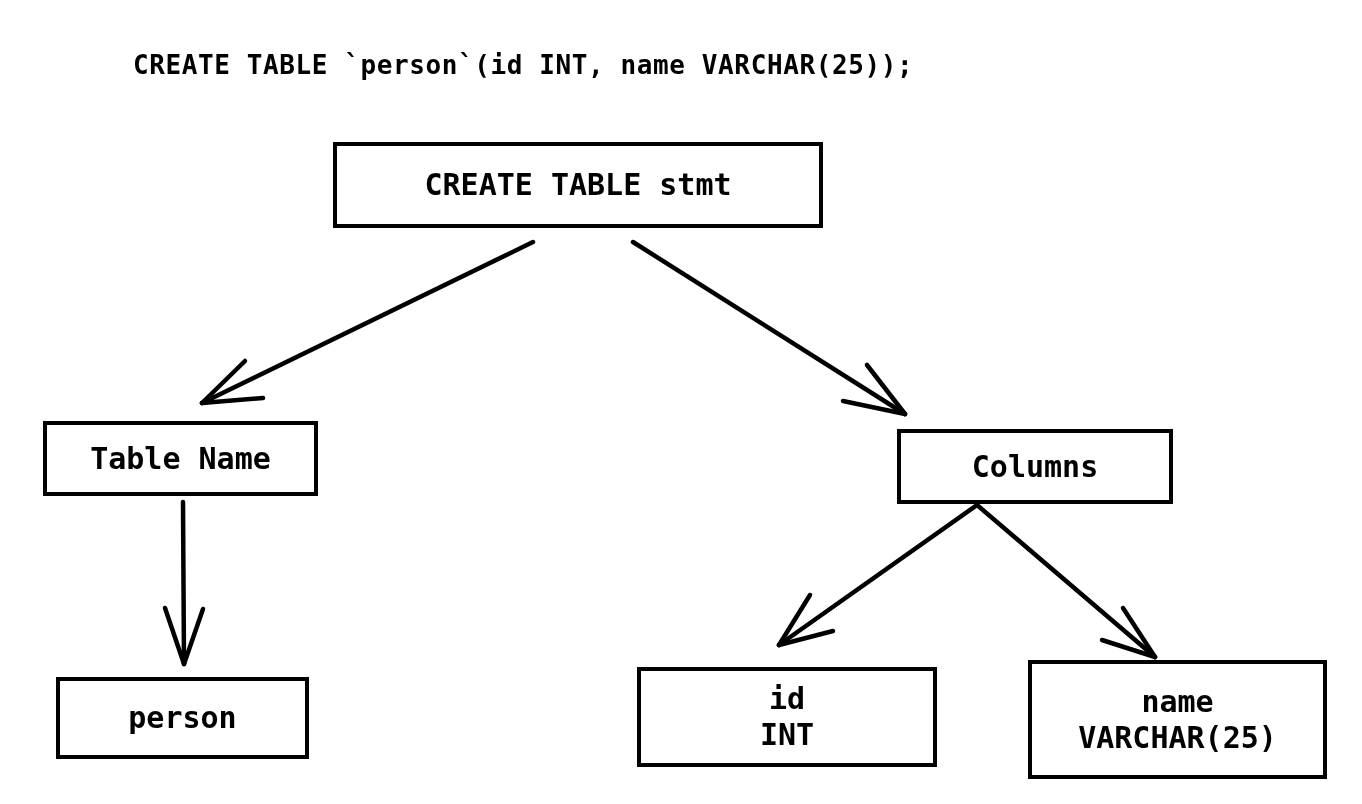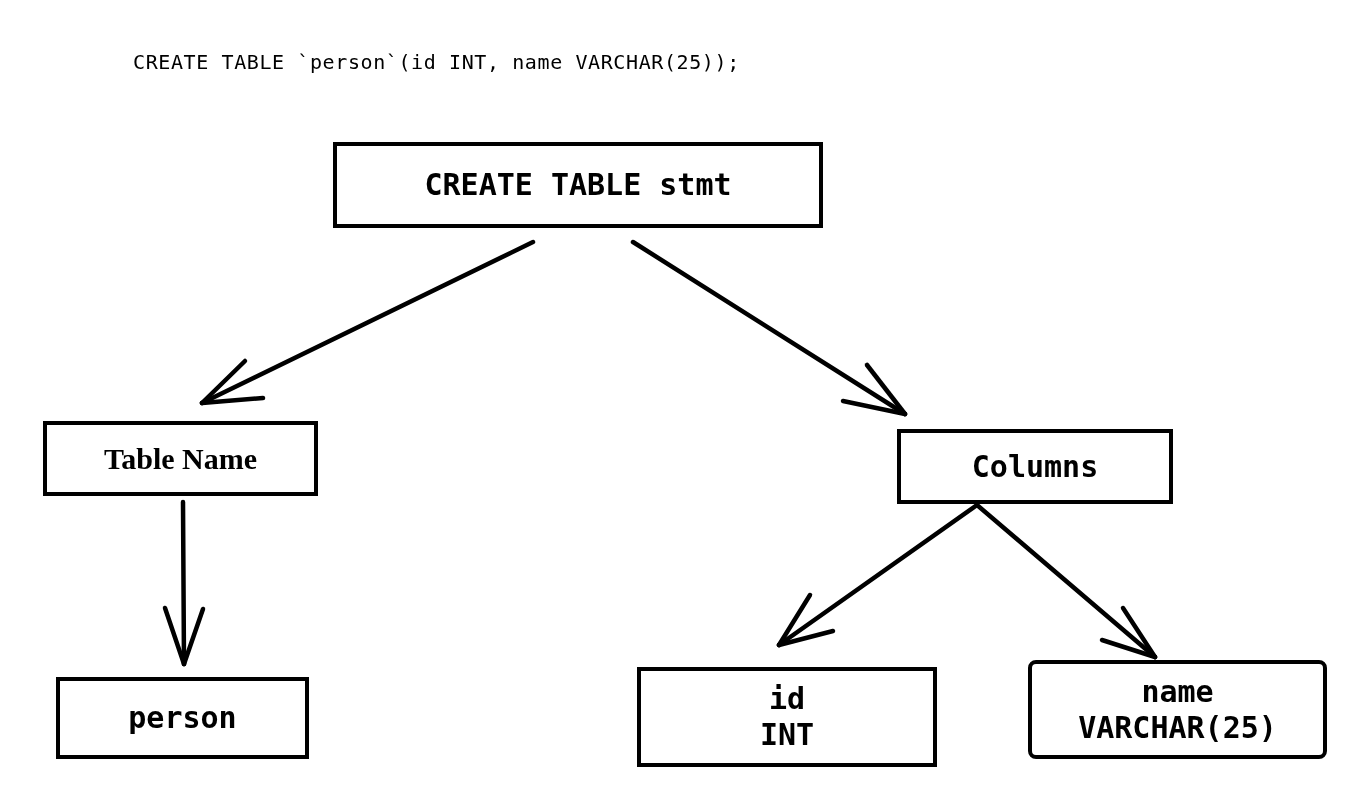--- a/index.html
+++ b/index.html
@@ -13,47 +13,47 @@
     height: 804px;
     background: #ffffff;
     font-family: "DejaVu Sans Mono", "Liberation Mono", monospace;
     color: #000000;
     overflow: hidden;
   }
   .sql-title {
     position: absolute;
     left: 133px;
     top: 50px;
-    font-size: 20px;
-    font-weight: normal;
+    font-size: 26px;
+    font-weight: bold;
     letter-spacing: 0.6px;
     white-space: pre;
     color: #000000;
   }
   .node {
     position: absolute;
     box-sizing: border-box;
     border: 4px solid #000000;
     background: #ffffff;
     display: flex;
     flex-direction: column;
     align-items: center;
     justify-content: center;
     font-size: 30px;
     font-weight: bold;
     line-height: 36px;
     text-align: center;
     z-index: 2;
   }
   .node-root        { left: 333px;  top: 142px; width: 490px; height: 86px; }
-  .node-table-name  { left: 43px;   top: 421px; width: 275px; height: 75px; font-family: Liberation Serif, serif; }
+  .node-table-name  { left: 43px;   top: 421px; width: 275px; height: 75px; }
   .node-person      { left: 56px;   top: 677px; width: 253px; height: 82px; }
   .node-columns     { left: 853px;  top: 429px; width: 276px; height: 75px; margin-left: 44px; }
   .node-column-id   { left: 637px;  top: 667px; width: 300px; height: 100px; }
-  .node-column-name { left: 1028px; top: 660px; width: 299px; height: 99px; border-radius: 8px; }
+  .node-column-name { left: 1028px; top: 660px; width: 299px; height: 119px; }
   .edges-svg {
     position: absolute;
     left: 0;
     top: 0;
     width: 1362px;
     height: 804px;
     z-index: 1;
   }
   .edges-svg line {
     stroke: #000000;

